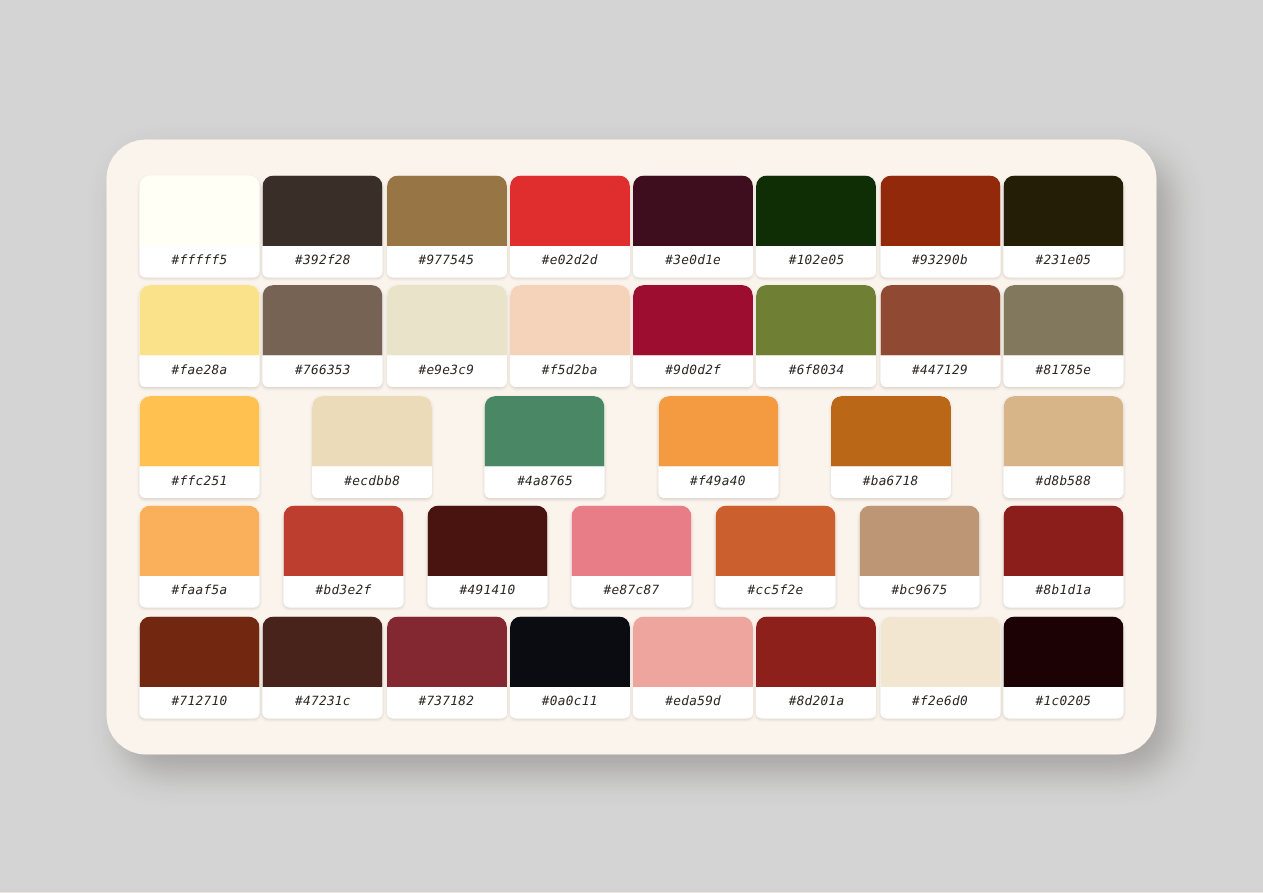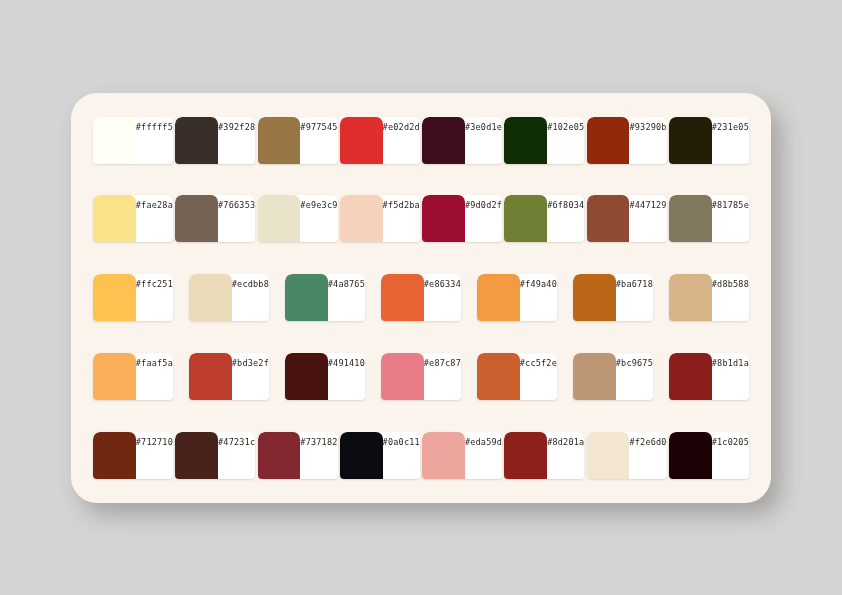--- a/index.html
+++ b/index.html
@@ -35,24 +35,26 @@
   }
   .swatch-row {
     display: flex;
     flex-direction: row;
     justify-content: space-between;
     flex: 0 0 auto;
   }
   .swatch {
     width: 80px;
     display: flex;
+    flex-direction: column;
     box-shadow: 0 1px 2px rgba(90, 80, 70, 0.18);
     border-radius: 7px 7px 4px 4px;
     overflow: hidden;
     background: #ffffff;
+    font-style: italic;
   }
   .swatch-chip {
     height: 47px;
     width: 100%;
     border-radius: 7px 7px 0 0;
   }
   .swatch-label {
     height: 21px;
     line-height: 21px;
     text-align: center;
@@ -144,24 +146,20 @@
         </div>
         <div class="swatch">
           <div class="swatch-chip" style="background: rgb(236, 219, 184);"></div>
           <div class="swatch-label">#ecdbb8</div>
         </div>
         <div class="swatch">
           <div class="swatch-chip" style="background: rgb(74, 135, 101);"></div>
           <div class="swatch-label">#4a8765</div>
         </div>
         <div class="swatch">
-          <div class="swatch-chip" style="background: rgb(232, 99, 52);"></div>
-          <div class="swatch-label">#e86334</div>
-        </div>
-        <div class="swatch">
           <div class="swatch-chip" style="background: rgb(244, 154, 64);"></div>
           <div class="swatch-label">#f49a40</div>
         </div>
         <div class="swatch">
           <div class="swatch-chip" style="background: rgb(186, 103, 24);"></div>
           <div class="swatch-label">#ba6718</div>
         </div>
         <div class="swatch">
           <div class="swatch-chip" style="background: rgb(216, 181, 136);"></div>
           <div class="swatch-label">#d8b588</div>

